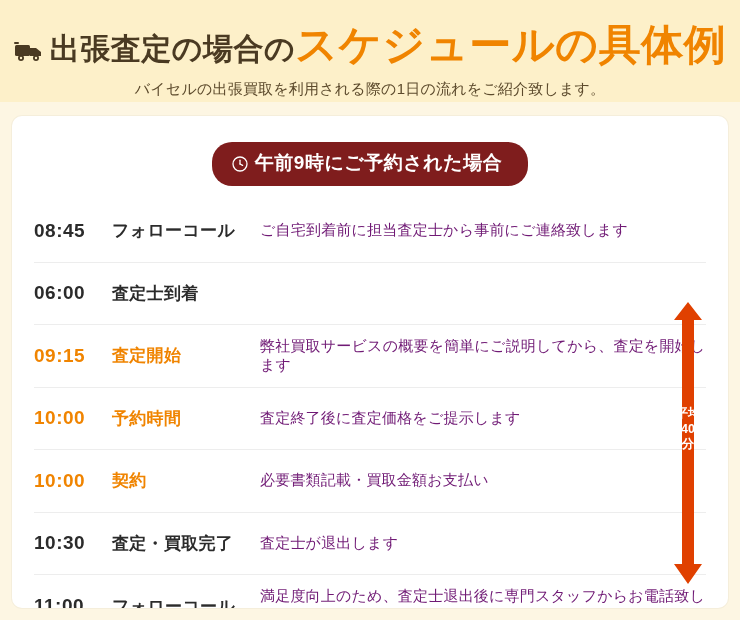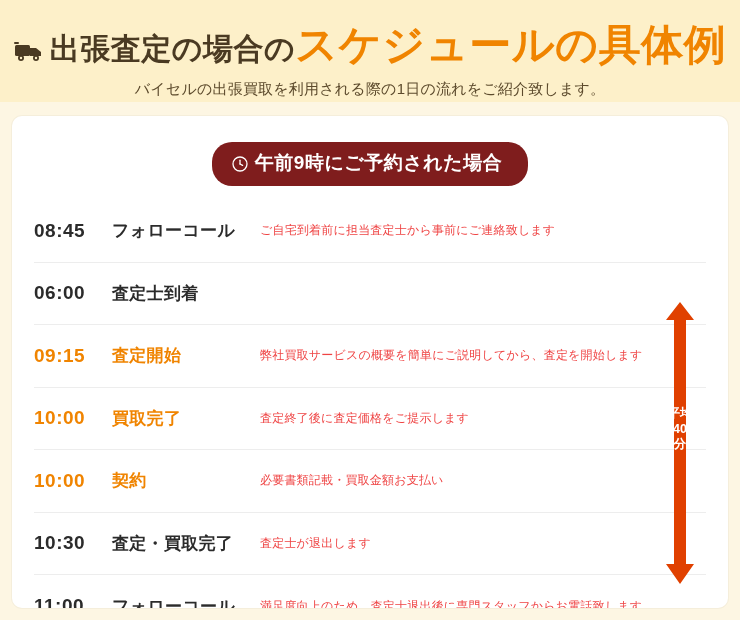--- a/index.html
+++ b/index.html
@@ -108,28 +108,28 @@
     font-size: 17px;
     font-weight: bold;
     color: #2b2b2b;
     letter-spacing: 0.3px;
   }
   .row.hl .time, .row.hl .label {
     color: #f08400;
   }
   .desc {
     flex: 1 1 auto;
-    font-size: 12px;
-    color: #ef4444;
+    font-size: 15px;
+    color: #701a75;
     letter-spacing: 0.2px;
   }
   
   .arrow {
     position: absolute;
-    right: 28px;
+    right: 20px;
     top: 186px;
     width: 40px;
     height: 282px;
   }
   .arrow svg { display: block; }
   .arrow-label {
     position: absolute;
     left: 0;
     top: 104px;
     width: 40px;
@@ -191,21 +191,21 @@
       </div>
 
       <div class="row hl">
         <div class="time">09:15</div>
         <div class="label">査定開始</div>
         <div class="desc">弊社買取サービスの概要を簡単にご説明してから、査定を開始します</div>
       </div>
 
       <div class="row hl">
         <div class="time">10:00</div>
-        <div class="label">買取完了</div>
+        <div class="label">予約時間</div>
         <div class="desc">査定終了後に査定価格をご提示します</div>
       </div>
 
       <div class="row hl">
         <div class="time">10:00</div>
         <div class="label">契約</div>
         <div class="desc">必要書類記載・買取金額お支払い</div>
       </div>
 
       <div class="row">

